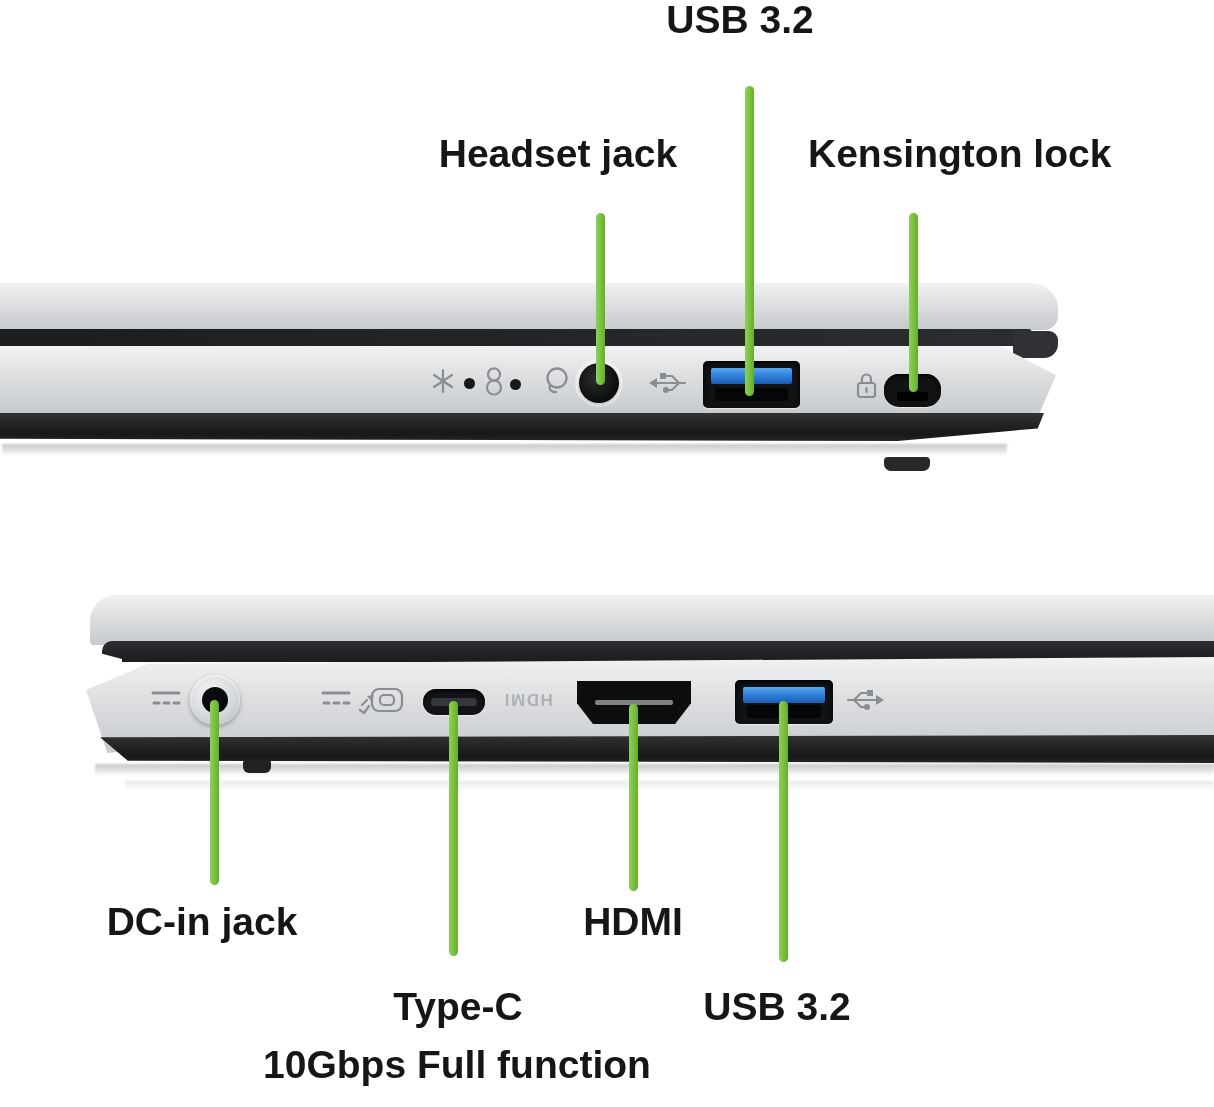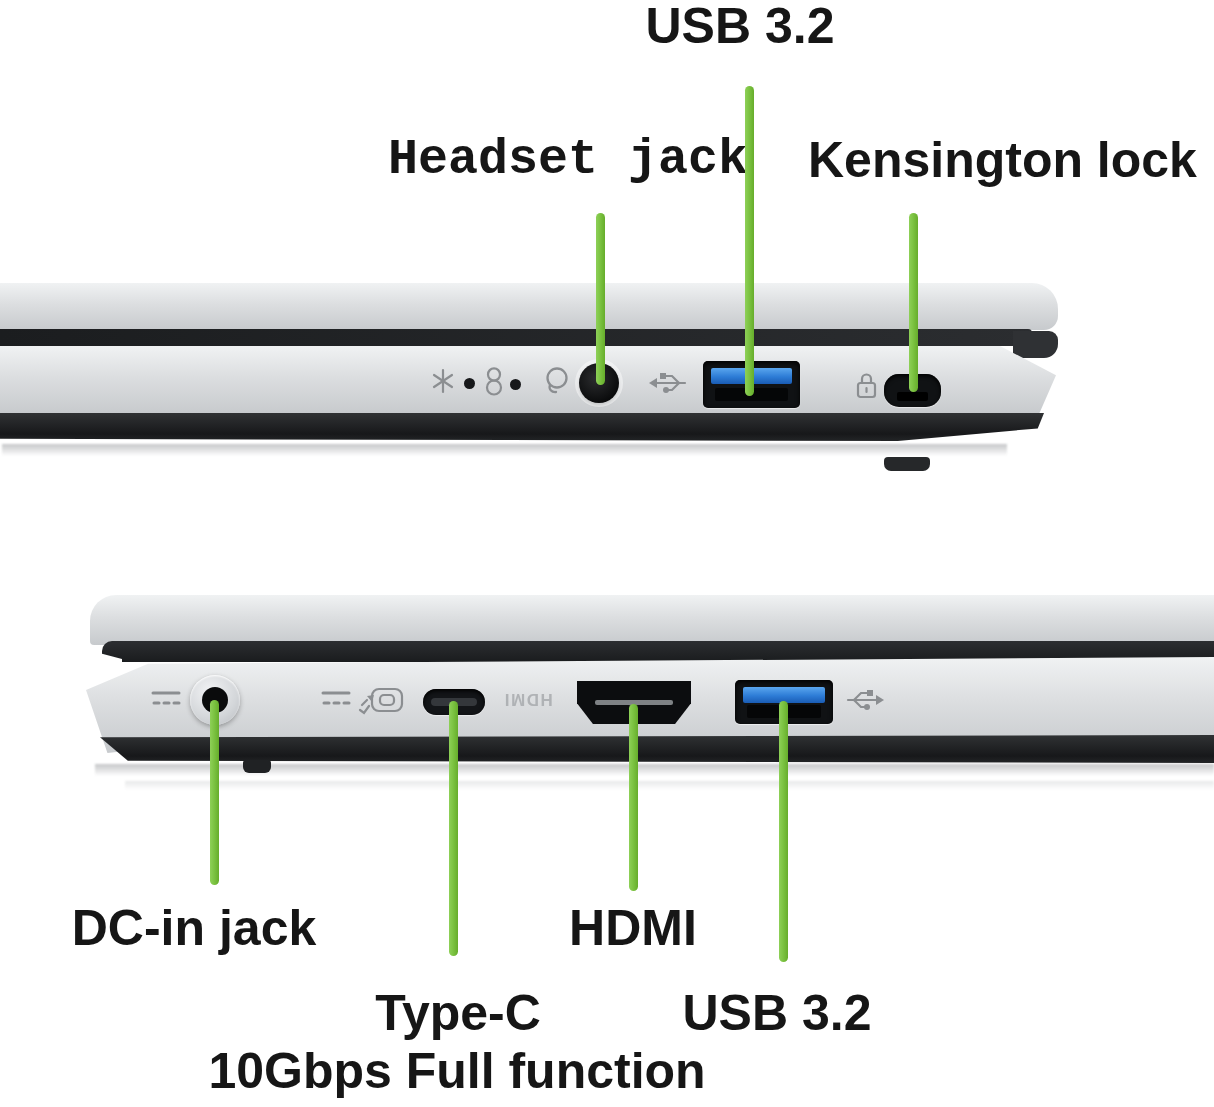--- a/index.html
+++ b/index.html
@@ -13,21 +13,21 @@
   html,body{margin:0;padding:0;background:#f4f4f4;}
   .scene{
     position:relative;width:1214px;height:1107px;margin:0 auto;
     background:var(--background);overflow:hidden;
     font-family:"Liberation Sans",sans-serif;
   }
   .abs{position:absolute;}
   
   .lbl{
     position:absolute;color:var(--label-text);
-    font-weight:700;font-size:50px;line-height:1.05;
+    font-weight:700;font-size:39px;line-height:1.05;
     letter-spacing:0px;white-space:nowrap;text-align:center;
   }
   
   .gline{
     position:absolute;width:9px;border-radius:5px;z-index:30;
     background:linear-gradient(90deg,#8ed058 0%,var(--callout-green) 45%,#66ad2b 100%);
   }
   
   .metal{background:linear-gradient(180deg,#f0f2f3 0%,#dcdee0 45%,#c7cacd 100%);}
   .dark{background:linear-gradient(180deg,#303234 0%,#17181a 75%,#232527 100%);}
@@ -104,21 +104,21 @@
     <div class="abs" style="left:884px;top:374px;width:57px;height:33px;background:#101214;border-radius:15px;z-index:10;
                 box-shadow:inset 0 2px 4px #000,0 1px 1px rgba(255,255,255,.55);">
       <div class="abs" style="left:13px;top:18px;width:31px;height:9px;background:#000;border-radius:2px;"></div>
     </div>
 
     <div class="gline" style="left:745px;top:86px;height:310px;"></div>
     <div class="gline" style="left:596px;top:213px;height:172px;"></div>
     <div class="gline" style="left:909px;top:213px;height:179px;"></div>
 
     <div class="lbl" style="left:570px;top:0;width:340px;">USB 3.2</div>
-    <div class="lbl" style="left:388px;top:134px;width:340px;font-family:Liberation Mono, monospace;">Headset jack</div>
+    <div class="lbl" style="left:388px;top:134px;width:340px;">Headset jack</div>
     <div class="lbl" style="left:808px;top:134px;width:410px;text-align:left;">Kensington lock</div>
   </div>
 
   <div>
 
     <div class="abs metal" style="left:90px;top:595px;width:1124px;height:50px;border-radius:26px 0 0 4px;"></div>
     <div class="abs" style="left:102px;top:641px;width:1112px;height:21px;background:linear-gradient(180deg,#2c2e31,#1a1c1e);border-radius:10px 0 0 2px;"></div>
     <div class="abs" style="left:84px;top:649px;width:38px;height:20px;background:#fff;clip-path:polygon(0 0,100% 50%,100% 100%,0 70%);z-index:5;"></div>
     <div class="abs metal" style="left:86px;top:657px;width:1128px;height:97px;z-index:6;
                 clip-path:polygon(0 34%,5.5% 7%,100% 0,100% 100%,6.5% 93%,1.9% 99%);"></div>
@@ -176,20 +176,20 @@
       <rect x="25" y="4" width="6" height="6" fill="#8b8e91"></rect>
       <circle cx="25" cy="21" r="3" fill="#8b8e91"></circle>
       <path d="M34 9l8 5-8 5z" fill="#8b8e91"></path>
     </svg>
 
     <div class="gline" style="left:210px;top:700px;height:185px;"></div>
     <div class="gline" style="left:449px;top:701px;height:255px;"></div>
     <div class="gline" style="left:629px;top:704px;height:187px;"></div>
     <div class="gline" style="left:779px;top:701px;height:261px;"></div>
 
-    <div class="lbl" style="left:24px;top:902px;width:340px;">DC-in jack</div>
+    <div class="lbl" style="left:32px;top:902px;width:340px;">DC-in jack</div>
     <div class="lbl" style="left:513px;top:902px;width:240px;">HDMI</div>
     <div class="lbl" style="left:318px;top:987px;width:280px;">Type-C</div>
     <div class="lbl" style="left:647px;top:987px;width:260px;">USB 3.2</div>
     <div class="lbl" style="left:187px;top:1045px;width:540px;">10Gbps Full function</div>
   </div>
 
 </div>
 
 </body></html>

